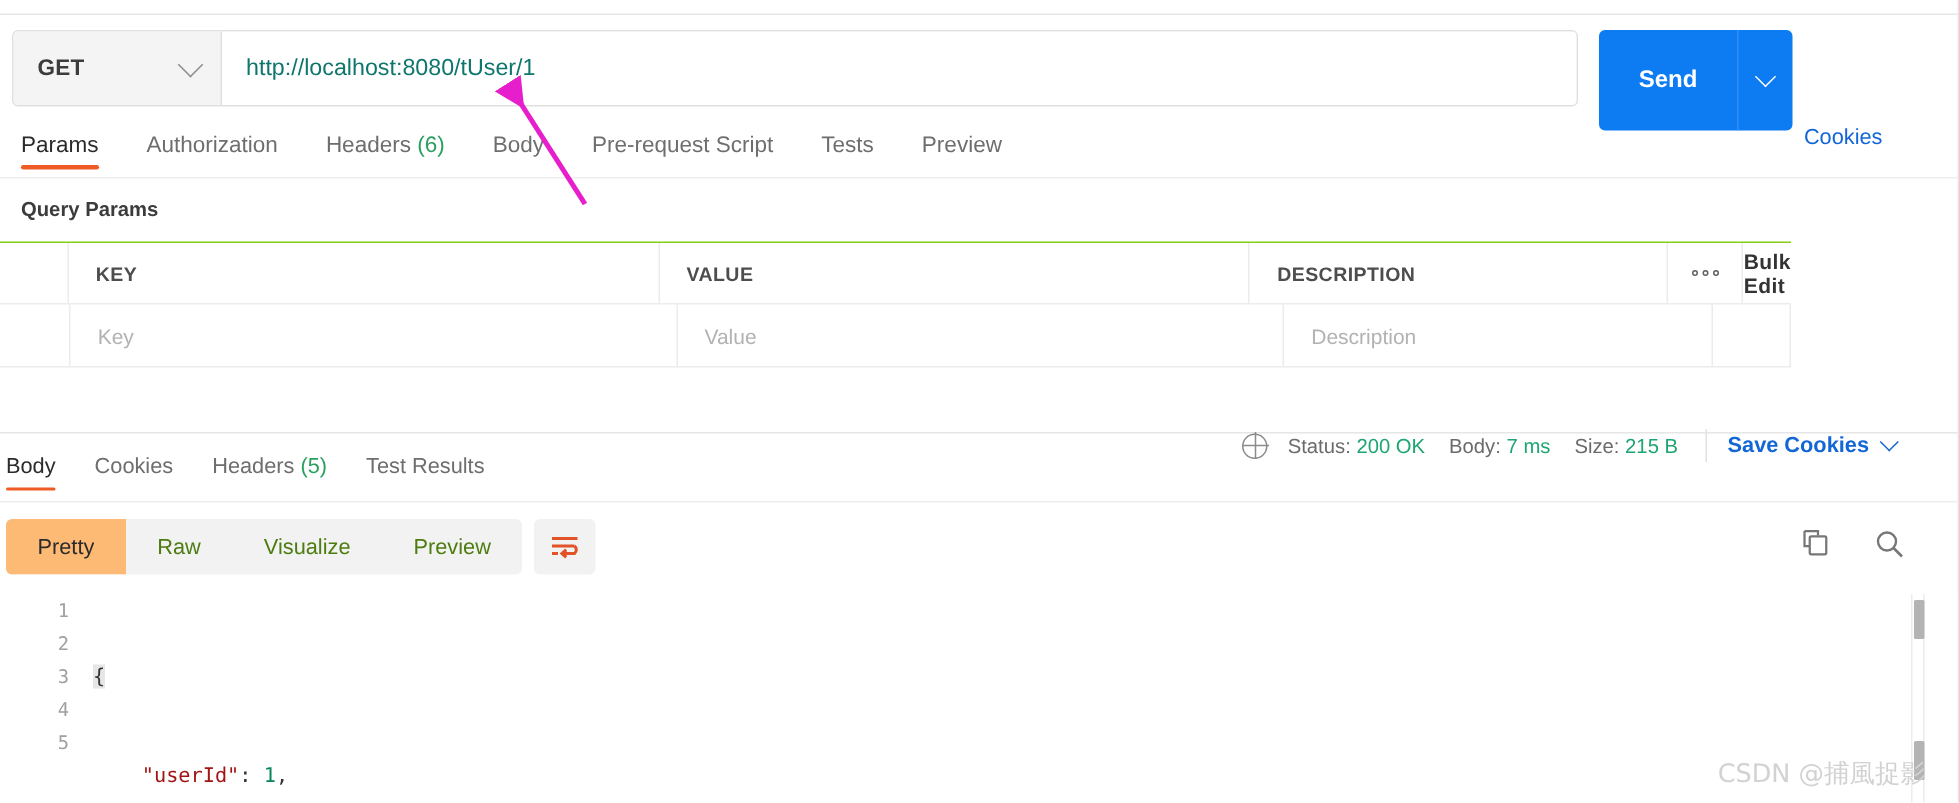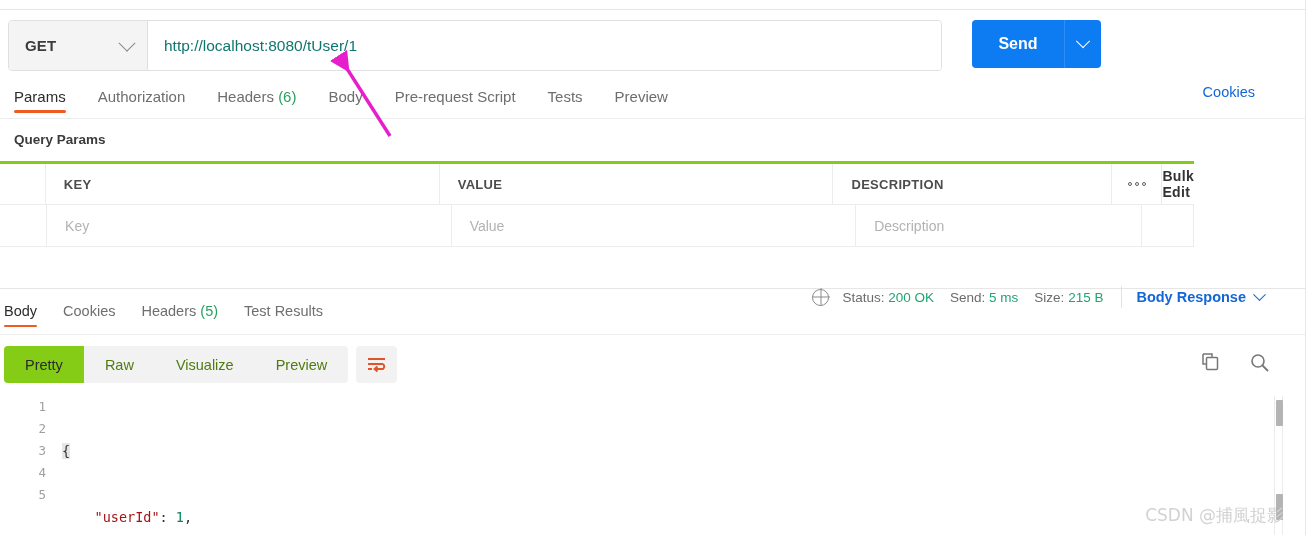--- a/index.html
+++ b/index.html
@@ -28,21 +28,21 @@
   }
 
   
   .req-bar {
     position: absolute; left: 8px; top: 20px;
     width: 1290px; height: 51px;
     display: flex; align-items: stretch;
   }
   .method-url {
     display: flex; align-items: stretch;
-    width: 934px; height: 51px;
+    width: 1044px; height: 51px;
     border: 1px solid #e0e0e0; border-radius: 4px;
     background: #fff; overflow: hidden;
   }
   .method-select {
     width: 139px; height: 49px;
     background: #f4f4f4;
     border-right: 1px solid #e0e0e0;
     display: flex; align-items: center; justify-content: space-between;
     padding: 0 14px 0 16px;
     cursor: pointer;
@@ -58,22 +58,22 @@
   .url-input {
     flex: 1; height: 49px;
     display: flex; align-items: center;
     padding: 0 16px;
     font-size: 15.5px; color: #0f766e;
     background: #fff;
     cursor: text;
     white-space: nowrap;
   }
   .send-wrap {
-    margin-left: 30px;
-    width: 129px; height: 48px;
+    margin-left: 14px;
+    width: 129px; height: 67px;
     background: #0d7cf2; border-radius: 4px;
     display: flex; align-items: stretch; overflow: hidden;
     cursor: pointer;
   }
   .send-btn {
     flex: 1; display: flex; align-items: center; justify-content: center;
     color: #fff; font-size: 16px; font-weight: bold;
     border-right: 1px solid #2f8df5;
   }
   .send-caret {
@@ -115,21 +115,21 @@
   }
 
   
   .qp-title {
     position: absolute; left: 14px; top: 132px;
     font-size: 13.5px; font-weight: bold; color: #3c3c3c;
   }
   .params-table {
     position: absolute; left: 0; top: 161px;
     width: 1194px;
-    border-top: 3px solid #84cc16;
+    border-top: 1px solid #84cc16;
     border-bottom: 1px solid #ececec;
   }
   .ptr { display: flex; height: 41px; }
   .ptr.head { border-bottom: 1px solid #ececec; }
   .pcell {
     display: flex; align-items: center;
     border-right: 1px solid #ececec;
     padding: 0 0 0 18px;
     font-size: 13.5px;
   }
@@ -222,21 +222,21 @@
     display: flex; align-items: center; gap: 8px;
   }
   .seg {
     display: flex; background: #f2f2f2; border-radius: 4px;
     height: 37px; overflow: hidden;
   }
   .seg-item {
     display: flex; align-items: center; padding: 0 21px;
     font-size: 14.5px; color: #4d7c0f; cursor: pointer;
   }
-  .seg-item.active { background: #84cc16; color: #2b2b2b; text-align: center; }
+  .seg-item.active { background: #fdba74; color: #2b2b2b; text-align: center; }
   .json-sel {
     display: flex; align-items: center; gap: 15px;
     height: 37px; padding: 0 14px 0 17px;
     background: #f2f2f2; border-radius: 4px; cursor: pointer;
   }
   .json-sel .lbl { font-size: 14.5px; color: #4a4a4a; font-weight: 500; }
   .json-sel .chev { width: 10px; height: 10px; border-color: #7a7a7a; }
   .wrap-btn {
     width: 41px; height: 37px; background: #f2f2f2; border-radius: 4px;
     display: flex; align-items: center; justify-content: center; cursor: pointer;
@@ -392,25 +392,25 @@
       <span class="cnt">(5)</span>
     </div>
     <div class="rtab">
       <span>Test Results</span>
     </div>
   </div>
 
   <div class="status-area">
     <span class="globe"></span>
     <span class="stat"><b>Status:</b> <span class="green">200 OK</span></span>
-    <span class="stat"><b>Send:</b> <span class="green">5 ms</span></span>
+    <span class="stat"><b>Body:</b> <span class="green">7 ms</span></span>
     <span class="stat"><b>Size:</b> <span class="green">215 B</span></span>
     <span class="vsep"></span>
     <span class="save-resp">
-      <span>Body Response</span>
+      <span>Save Cookies</span>
       <span class="chev"></span>
     </span>
   </div>
   <div class="resp-underline"></div>
 
   <div class="fmt-bar">
     <div class="seg">
       <div class="seg-item active">Pretty</div>
       <div class="seg-item">Raw</div>
       <div class="seg-item">Visualize</div>

